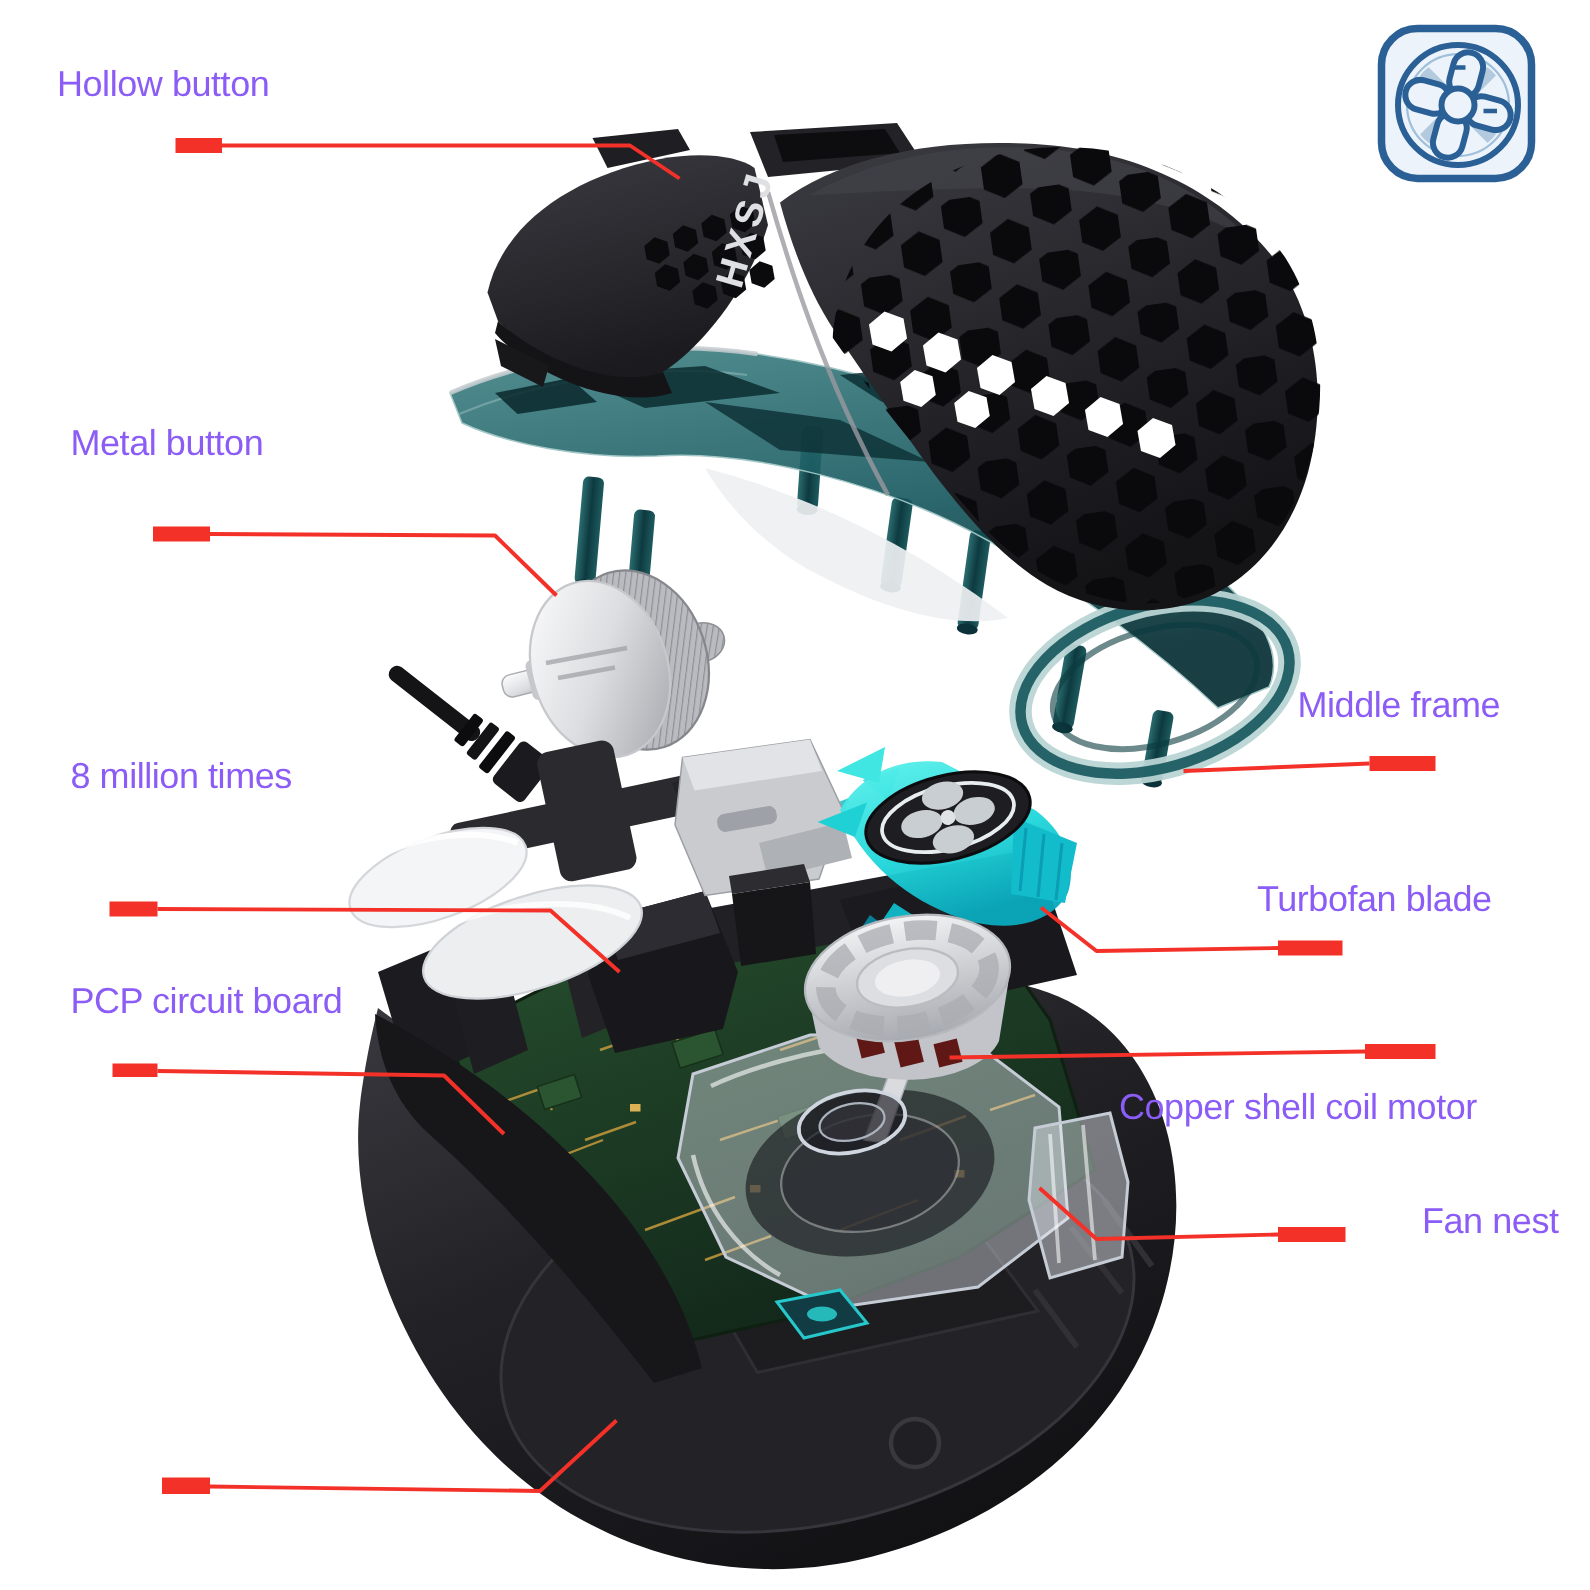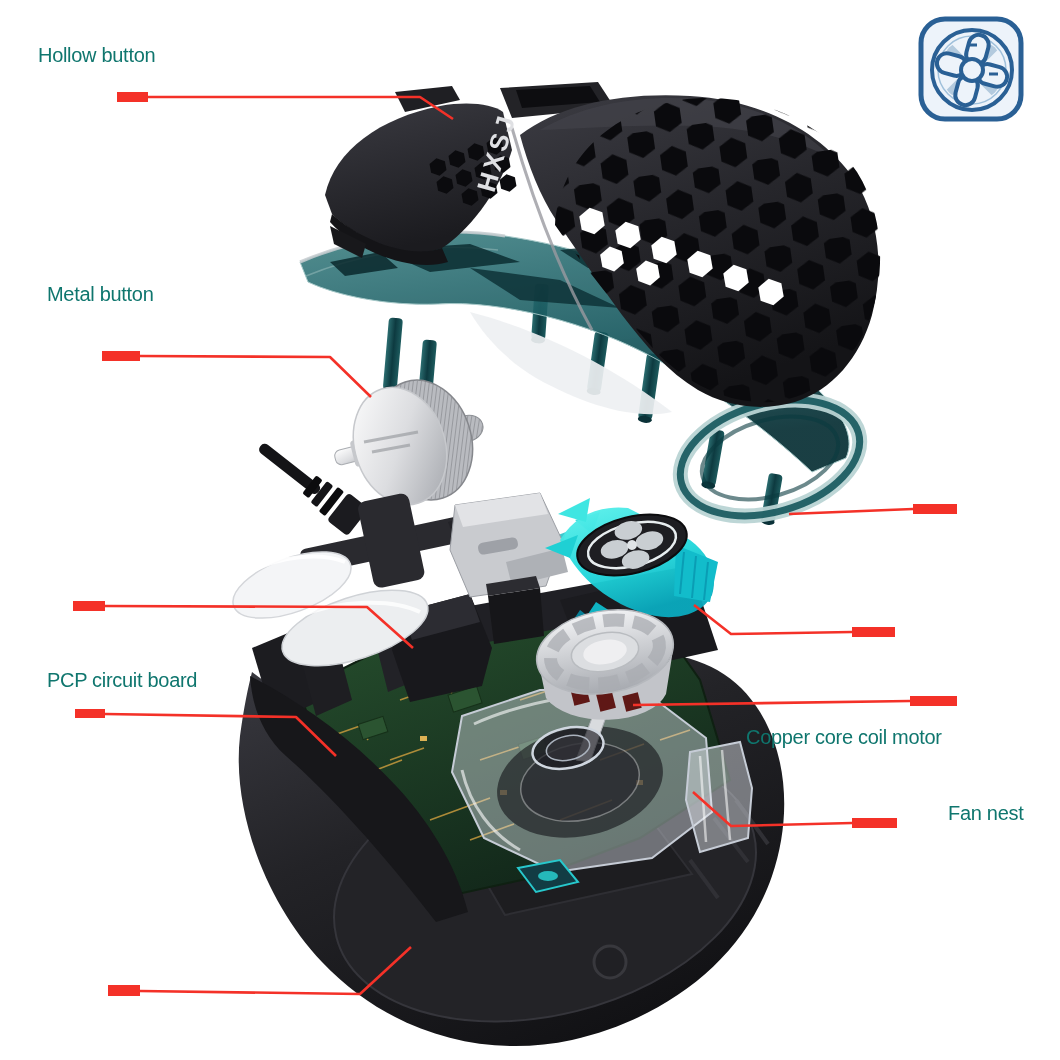--- a/index.html
+++ b/index.html
@@ -2,21 +2,21 @@
 <html><head>
 <meta charset="utf-8">
 <style>
   html,body{margin:0;padding:0;background:#ffffff;}
   .stage{
     position:relative;width:1060px;height:1060px;background:#ffffff;
     overflow:hidden;font-family:"Liberation Sans", sans-serif;
   }
   .scene{position:absolute;left:0;top:0;}
   .lbl{
-    position:absolute;font-size:20px;line-height:1.1;color:#0f766e;
+    position:absolute;font-size:24px;line-height:1.1;color:#8b5cf6;
     letter-spacing:-0.3px;white-space:nowrap;font-family:"Liberation Sans",sans-serif;
   }
   .badge{position:absolute;left:916px;top:14px;}
 </style>
 </head>
 <body>
 
 <div class="stage">
 
 <svg class="scene" width="1060" height="1060" viewBox="0 0 1060 1060">
@@ -363,22 +363,25 @@
     <rect x="108" y="985" width="32" height="11"></rect>
     <rect x="913" y="504" width="44" height="10"></rect>
     <rect x="852" y="627" width="43" height="10"></rect>
     <rect x="910" y="696" width="47" height="10"></rect>
     <rect x="852" y="818" width="45" height="10"></rect>
   </g>
 </svg>
 
 <div class="lbl" style="left:38px;top:44px">Hollow button</div>
 <div class="lbl" style="left:47px;top:283px">Metal button</div>
-<div class="lbl" style="left:47px;top:669px">PCP circuit board</div>
-<div class="lbl" style="left:746px;top:726px">Copper core coil motor</div>
+<div class="lbl" style="left:47px;top:505px">8 million times</div>
+<div class="lbl" style="left:47px;top:655px">PCP circuit board</div>
+<div class="lbl" style="left:865px;top:458px">Middle frame</div>
+<div class="lbl" style="left:838px;top:587px">Turbofan blade</div>
+<div class="lbl" style="left:746px;top:726px">Copper shell coil motor</div>
 <div class="lbl" style="left:948px;top:802px">Fan nest</div>
 
 <svg class="badge" width="112" height="112" viewBox="0 0 112 112">
   <rect x="5" y="5" width="100" height="100" rx="24" fill="#edf3fa" stroke="#2a6095" stroke-width="5"></rect>
   <circle cx="56" cy="56" r="40" fill="none" stroke="#2a6095" stroke-width="4"></circle>
   <circle cx="56" cy="56" r="34" fill="none" stroke="#9fc0db" stroke-width="1.5"></circle>
   <g clip-path="url(#badgeCirc2)">
     <path d="M30,30 L82,82 M82,30 L30,82" stroke="#b3cade" stroke-width="8"></path>
   </g>
   <clipPath id="badgeCirc2">

